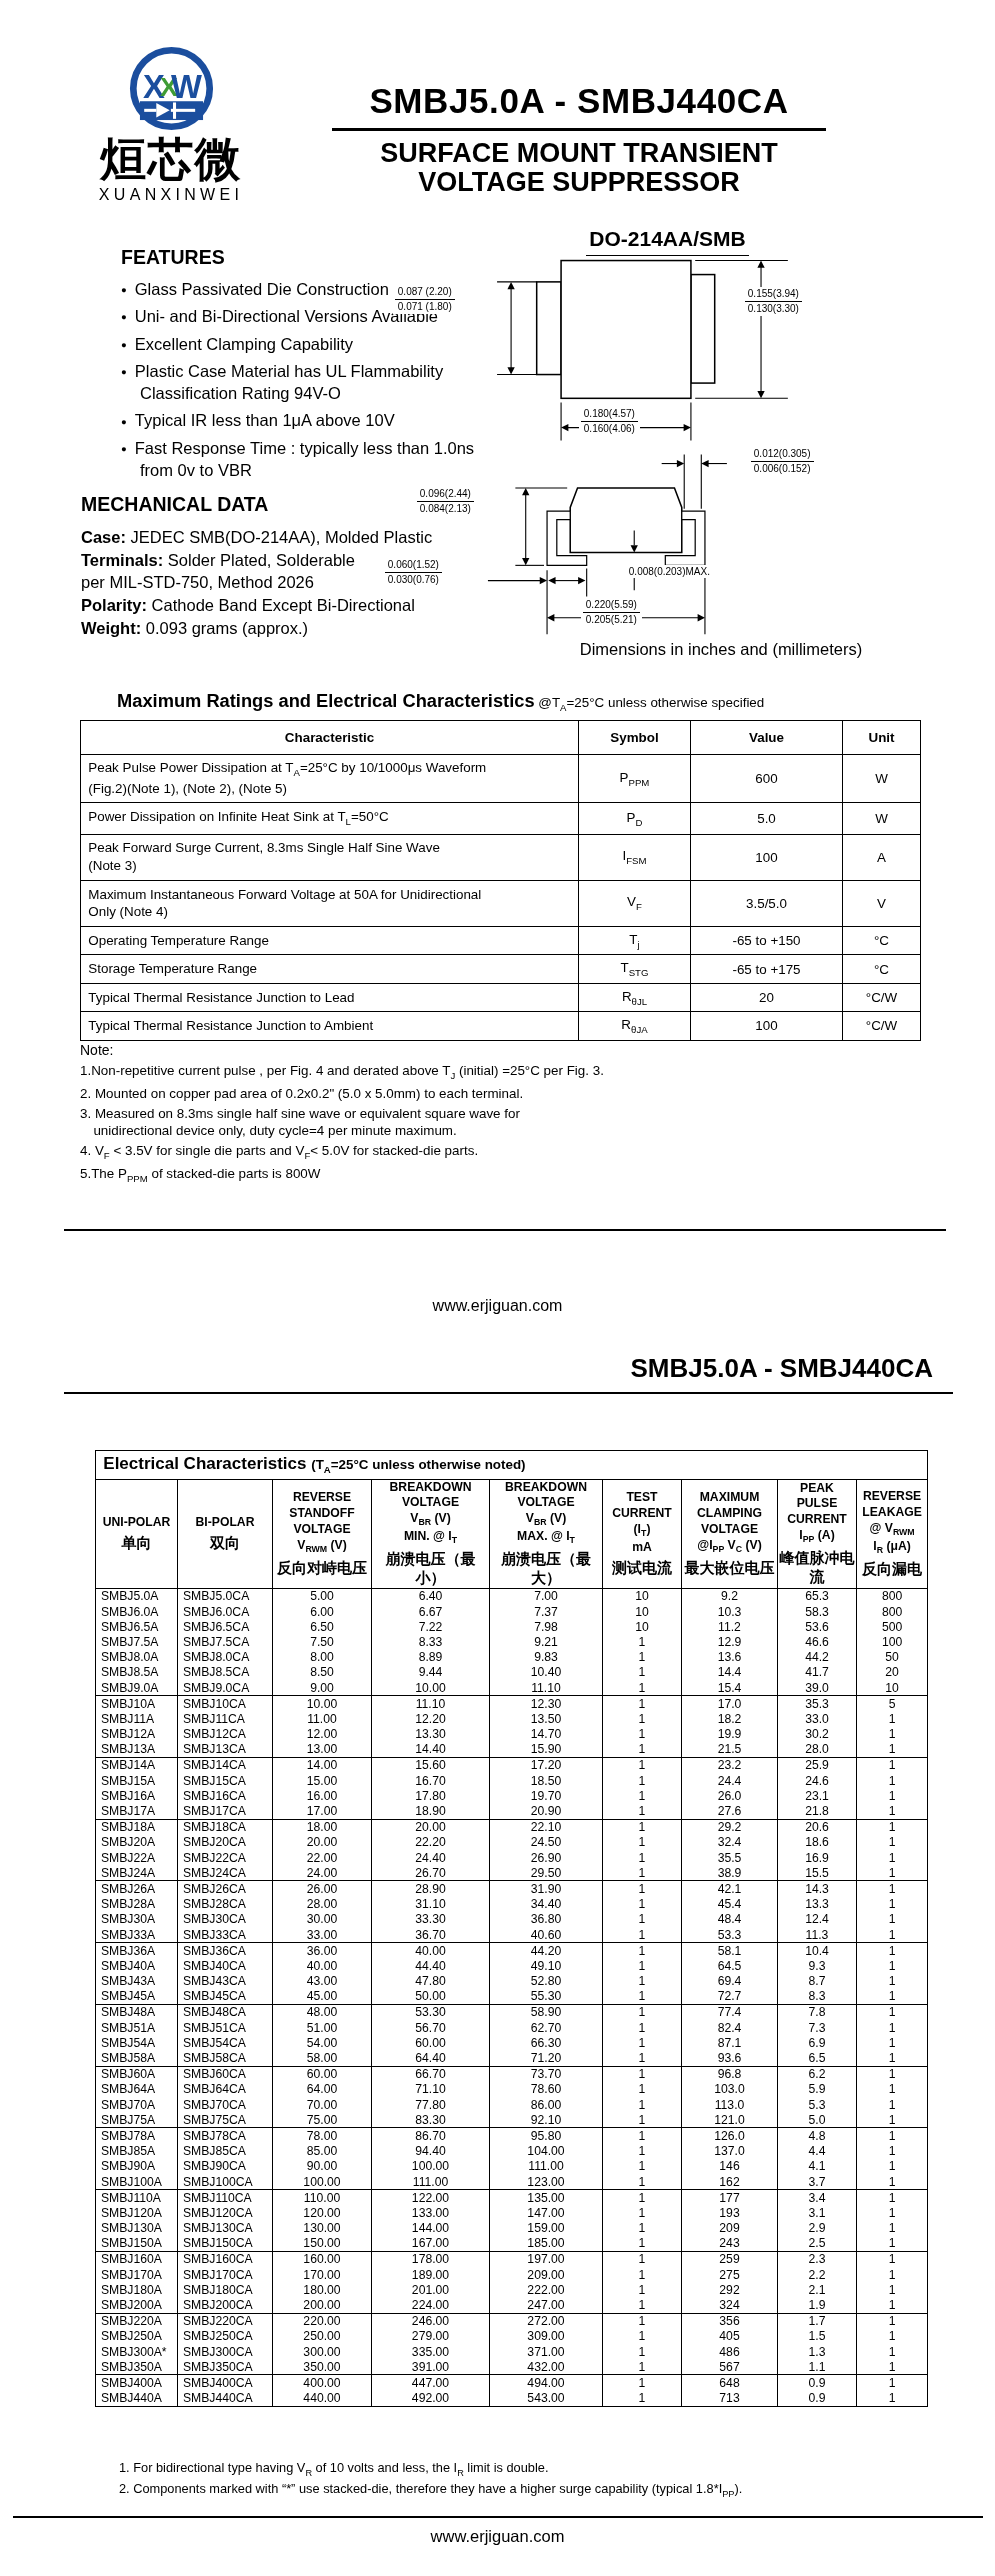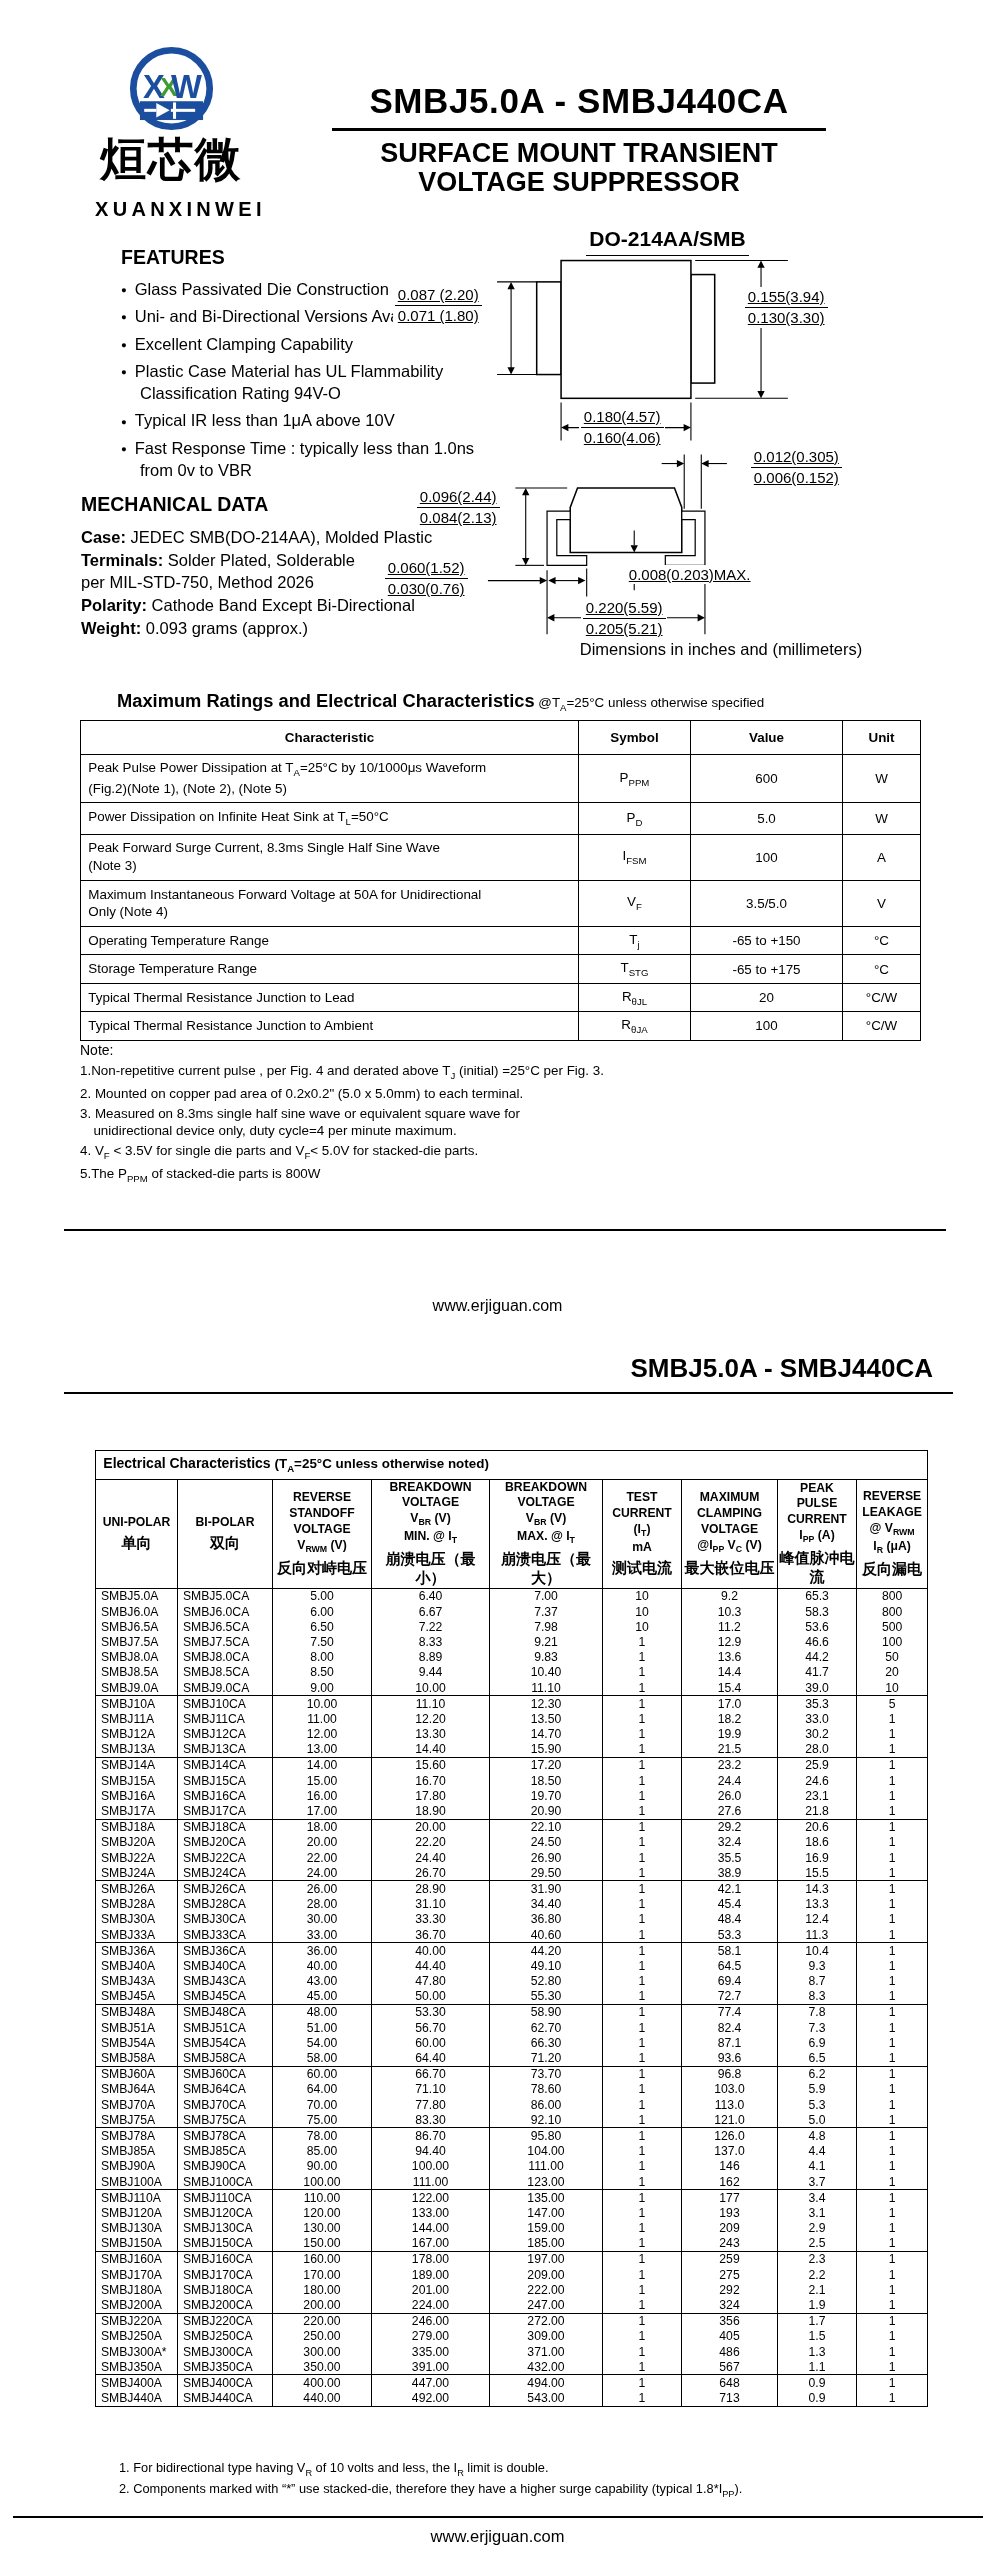--- a/index.html
+++ b/index.html
@@ -5,21 +5,21 @@
   html,body{margin:0;padding:0;background:#888;}
   .page{position:relative;width:995px;height:2576px;background:#fff;color:#000;
         font-family:"Liberation Sans", sans-serif;overflow:hidden;}
   .abs{position:absolute;}
   sub{font-size:0.72em;}
 
   
   #logo{left:95px;top:43px;width:152px;text-align:center;}
   #logo svg{display:block;margin:0 auto;}
   .logo-cn{font-size:46px;font-weight:bold;line-height:1.05;letter-spacing:1.2px;margin-top:1.2px;}
-  .logo-en{font-size:20px;letter-spacing:4.3px;margin-top:15px;font-weight:700;}
+  .logo-en{font-size:16px;letter-spacing:4.3px;margin-top:3px;font-weight:400;}
 
   
   #title-block{left:332px;top:81px;width:494px;text-align:center;}
   .doc-title{font-size:35px;font-weight:bold;letter-spacing:0.6px;border-bottom:3px solid #000;
              padding-bottom:7.3px;margin:0 0 7.3px 0;}
   .doc-subtitle{font-size:27px;font-weight:bold;line-height:1.08;}
 
   
   #features{left:81px;top:246px;width:415px;margin-left:40px;}
   .sec-heading{font-size:19.5px;font-weight:bold;margin:0 0 9.8px 0;}
@@ -28,22 +28,22 @@
   .fl.first:before{content:"\25CF";font-size:0.58em;vertical-align:1.8px;margin-right:8px;}
   #mech{left:81px;top:493px;width:415px;}
   .mech-line{font-size:16.5px;line-height:1.38;}
   .mech-line b{font-weight:bold;}
 
   
   #pkg-heading{left:567px;top:227px;width:201px;text-align:center;font-size:21px;font-weight:bold;}
   #pkg-heading span{display:inline-block;border-bottom:1.8px solid #000;padding:0 3.7px 3.7px;}
   #diagram{left:366px;top:253px;width:634px;height:415px;}
   #diagram svg{position:absolute;left:0;top:0;z-index:0;}
-  .dim{position:absolute;z-index:1;text-align:center;font-size:15px;line-height:1.22;
-       background:#fff;padding:0.6px 1.8px;white-space:nowrap;text-decoration:underline;}
+  .dim{position:absolute;z-index:1;text-align:center;font-size:10px;line-height:1.22;
+       background:#fff;padding:0.6px 1.8px;white-space:nowrap;}
   .dim .top{display:block;border-bottom:1.2px solid #000;padding:0 3px 1.2px;}
   .dim .bot{display:block;padding-top:1.2px;}
   #dim-a{left:27px;top:32px;}   #dim-b{left:377px;top:34px;}
   #dim-c{left:213px;top:154px;} #dim-d{left:383px;top:194px;}
   #dim-e{left:49px;top:234px;}  #dim-f{left:17px;top:305px;}
   #dim-g{left:261px;top:312px;} #dim-h{left:215px;top:345px;}
   #pkg-caption{left:532px;top:640px;width:378px;text-align:center;font-size:16.5px;}
 
   
   #ratings-head{left:73px;top:690px;width:854px;}
@@ -67,21 +67,21 @@
   #footer1{left:0;top:1297px;width:995px;text-align:center;font-size:16px;}
   #p2-title{left:506px;top:1353px;width:427px;text-align:right;font-size:26px;font-weight:bold;}
   #hr2{left:64px;top:1392px;width:889px;height:2.4px;}
 
   
   #elec-table{left:95px;top:1450px;width:832px;border-collapse:collapse;table-layout:fixed;
               border:1.8px solid #000;}
   #elec-table td,#elec-table th{overflow:hidden;}
   .et-title{border:1.2px solid #000;border-bottom:1.8px solid #000;height:25.6px;text-align:left;
             padding-left:7.3px;}
-  .et-title .b{font-size:14px;font-weight:bold;text-align:right;}
+  .et-title .b{font-size:17px;font-weight:bold;text-align:right;}
   .et-title .r{font-size:13.4px;font-weight:bold;}
   th.eh{border:1.2px solid #000;border-bottom:1.8px solid #000;height:107px;font-size:12.2px;
         font-weight:bold;text-align:center;vertical-align:middle;line-height:1.3;padding:0 1.2px;}
   th.eh .zh{font-size:15px;font-weight:bold;margin-top:1.8px;}
   #elec-table tbody td{border-left:1.2px solid #000;border-right:1.2px solid #000;border-top:none;
         border-bottom:none;height:15.2px;font-size:12.2px;text-align:center;padding:0 2.4px;}
   #elec-table tbody td.l{text-align:left;padding-left:4.9px;}
   #elec-table tbody tr.g td{border-bottom:1.8px solid #000;}
 
   #elec-notes{left:87px;top:2459px;width:823px;margin-left:32px;}

